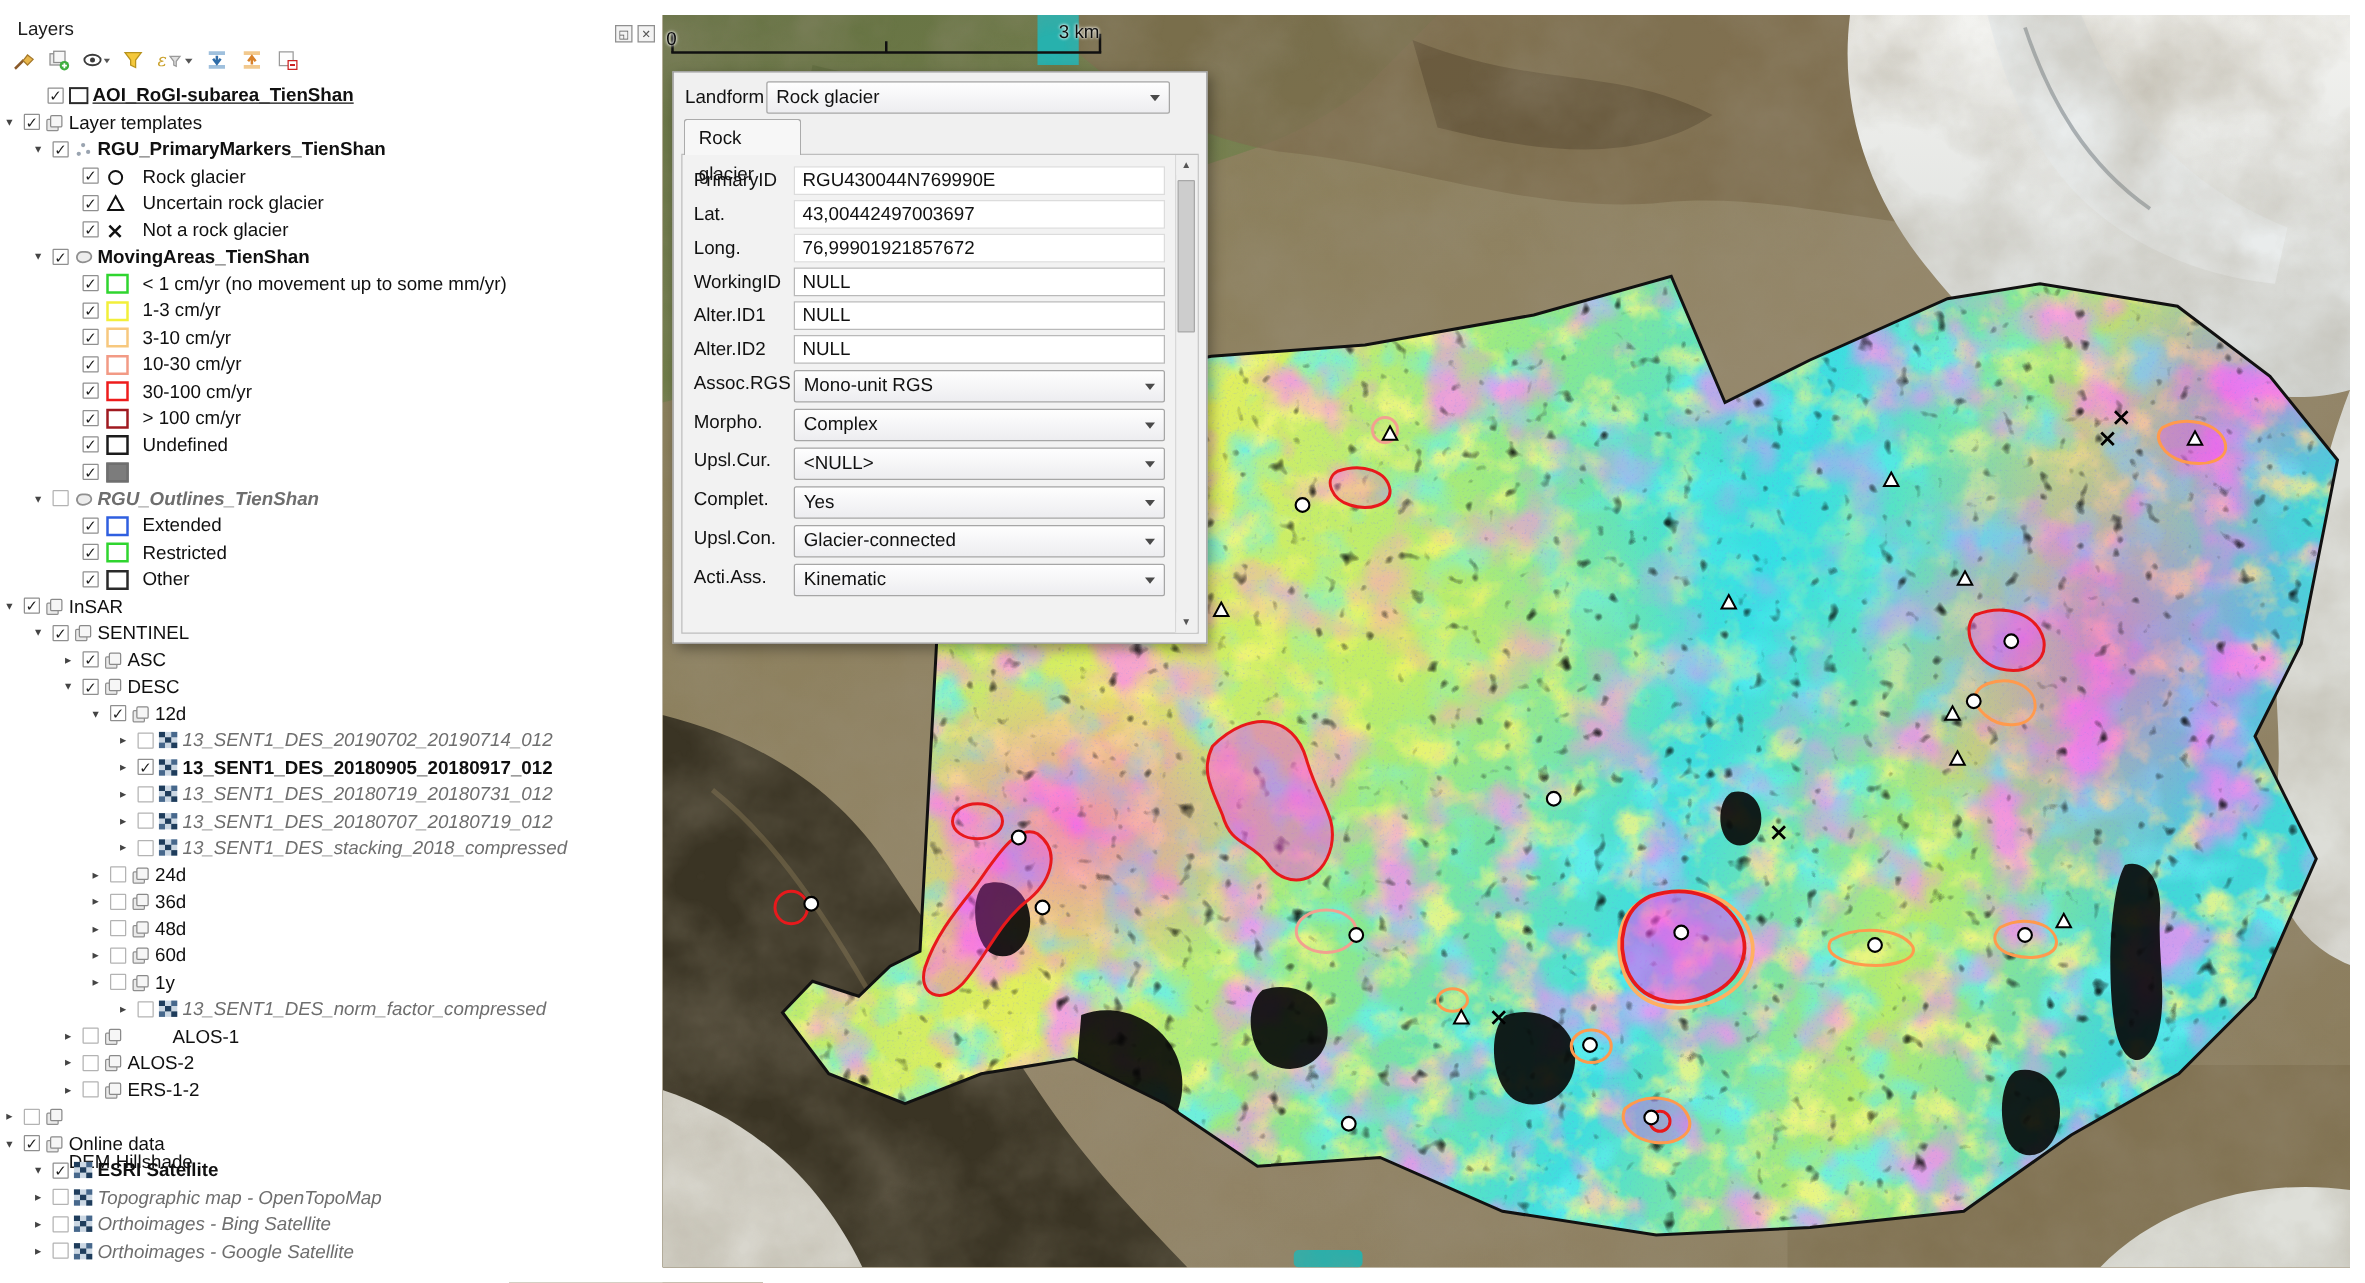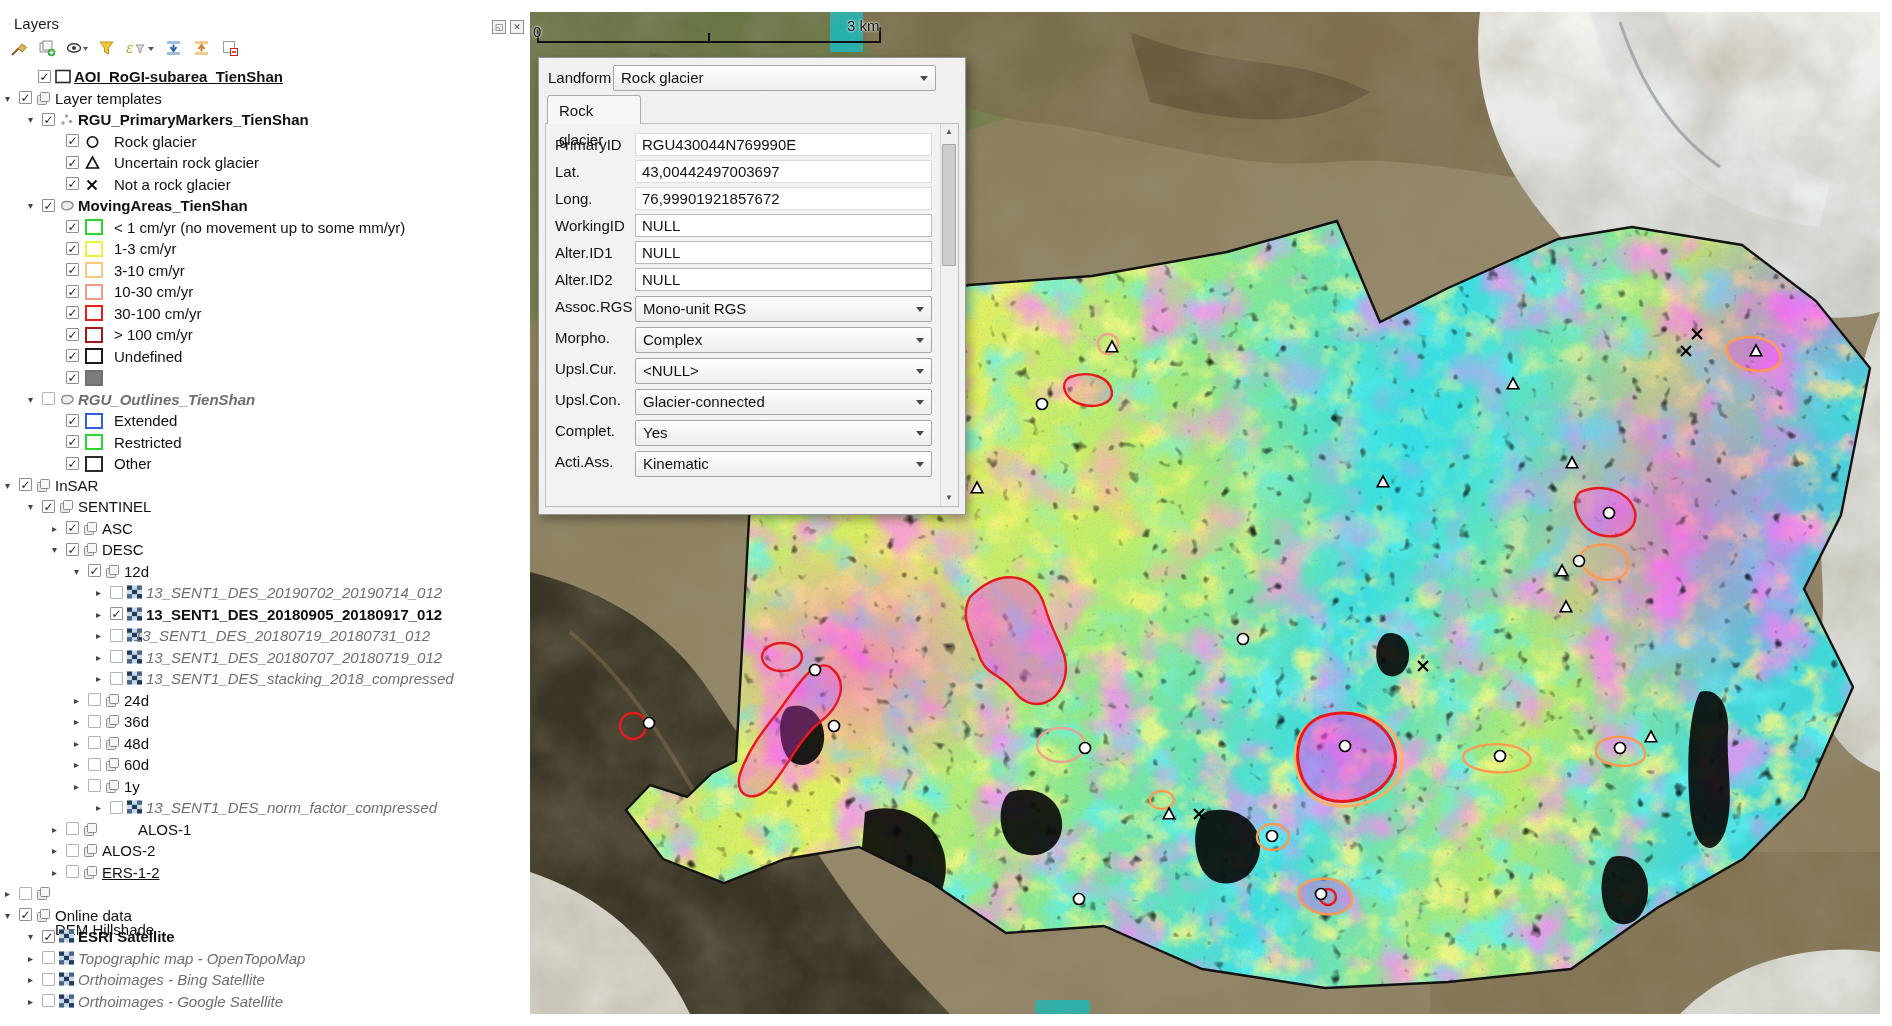--- a/index.html
+++ b/index.html
@@ -300,21 +300,21 @@
         <span class="exp" style="left: 96px;">▸</span>
         <span class="cb off" style="left: 110px;"></span>
         <span class="licon" style="left: 127px;"><svg width="15" height="14">
             <rect width="15" height="13" y="0.5" fill="#ccd8e4"></rect>
             <rect x="0" y="0.5" width="5" height="4.3" fill="#1f3d5c"></rect>
             <rect x="10" y="0.5" width="5" height="4.3" fill="#47688c"></rect>
             <rect x="5" y="4.8" width="5" height="4.3" fill="#1f3d5c"></rect>
             <rect x="0" y="9.1" width="5" height="4.4" fill="#47688c"></rect>
             <rect x="10" y="9.1" width="5" height="4.4" fill="#1f3d5c"></rect>
           </svg></span>
-        <span class="lbl i g" style="left: 134px;">13_SENT1_DES_20180719_20180731_012</span>
+        <span class="lbl i g" style="left: 146px;">13_SENT1_DES_20180719_20180731_012</span>
       </div>
       <div class="tree-row">
         <span class="exp" style="left: 96px;">▸</span>
         <span class="cb off" style="left: 110px;"></span>
         <span class="licon" style="left: 127px;"><svg width="15" height="14">
             <rect width="15" height="13" y="0.5" fill="#ccd8e4"></rect>
             <rect x="0" y="0.5" width="5" height="4.3" fill="#1f3d5c"></rect>
             <rect x="10" y="0.5" width="5" height="4.3" fill="#47688c"></rect>
             <rect x="5" y="4.8" width="5" height="4.3" fill="#1f3d5c"></rect>
             <rect x="0" y="9.1" width="5" height="4.4" fill="#47688c"></rect>
@@ -411,21 +411,21 @@
           </svg></span>
         <span class="lbl" style="left: 102px;">ALOS-2</span>
       </div>
       <div class="tree-row">
         <span class="exp" style="left: 52px;">▸</span>
         <span class="cb off" style="left: 66px;"></span>
         <span class="licon" style="left: 83px;"><svg width="16" height="16">
             <rect x="1.5" y="4.5" width="9" height="9" rx="1" fill="#eaeaea" stroke="#8f8f8f"></rect>
             <rect x="4.5" y="1.5" width="9" height="9" rx="1" fill="#f6f6f6" stroke="#8a8a8a"></rect>
           </svg></span>
-        <span class="lbl" style="left: 102px; text-decoration: underline;">ERS-1-2</span>
+        <span class="lbl" style="left: 102px;">ERS-1-2</span>
       </div>
       <div class="tree-row">
         <span class="exp" style="left: 5px;">▸</span>
         <span class="cb off" style="left: 19px;"></span>
         <span class="licon" style="left: 36px;"><svg width="16" height="16">
             <rect x="1.5" y="4.5" width="9" height="9" rx="1" fill="#eaeaea" stroke="#8f8f8f"></rect>
             <rect x="4.5" y="1.5" width="9" height="9" rx="1" fill="#f6f6f6" stroke="#8a8a8a"></rect>
           </svg></span>
         <span class="lbl" style="left: 55px; margin-top: 36px;">DEM Hillshade</span>
       </div>
@@ -760,26 +760,26 @@
         </div>
         <div class="frow c">
           <div class="flabel">Morpho.</div>
           <div class="fctrl combo"><span>Complex</span><span class="carrow"></span></div>
         </div>
         <div class="frow c">
           <div class="flabel">Upsl.Cur.</div>
           <div class="fctrl combo"><span>&lt;NULL&gt;</span><span class="carrow"></span></div>
         </div>
         <div class="frow c">
+          <div class="flabel">Complet.</div>
+          <div class="fctrl combo"><span>Yes</span><span class="carrow"></span></div>
+        </div>
+        <div class="frow c">
           <div class="flabel">Upsl.Con.</div>
           <div class="fctrl combo"><span>Glacier-connected</span><span class="carrow"></span></div>
-        </div>
-        <div class="frow c">
-          <div class="flabel">Complet.</div>
-          <div class="fctrl combo"><span>Yes</span><span class="carrow"></span></div>
         </div>
         <div class="frow c">
           <div class="flabel">Acti.Ass.</div>
           <div class="fctrl combo"><span>Kinematic</span><span class="carrow"></span></div>
         </div>
       </div>
     <div class="vscroll">
       <div class="sarrow up">▲</div>
       <div class="sthumb"></div>
       <div class="sarrow dn">▼</div>

